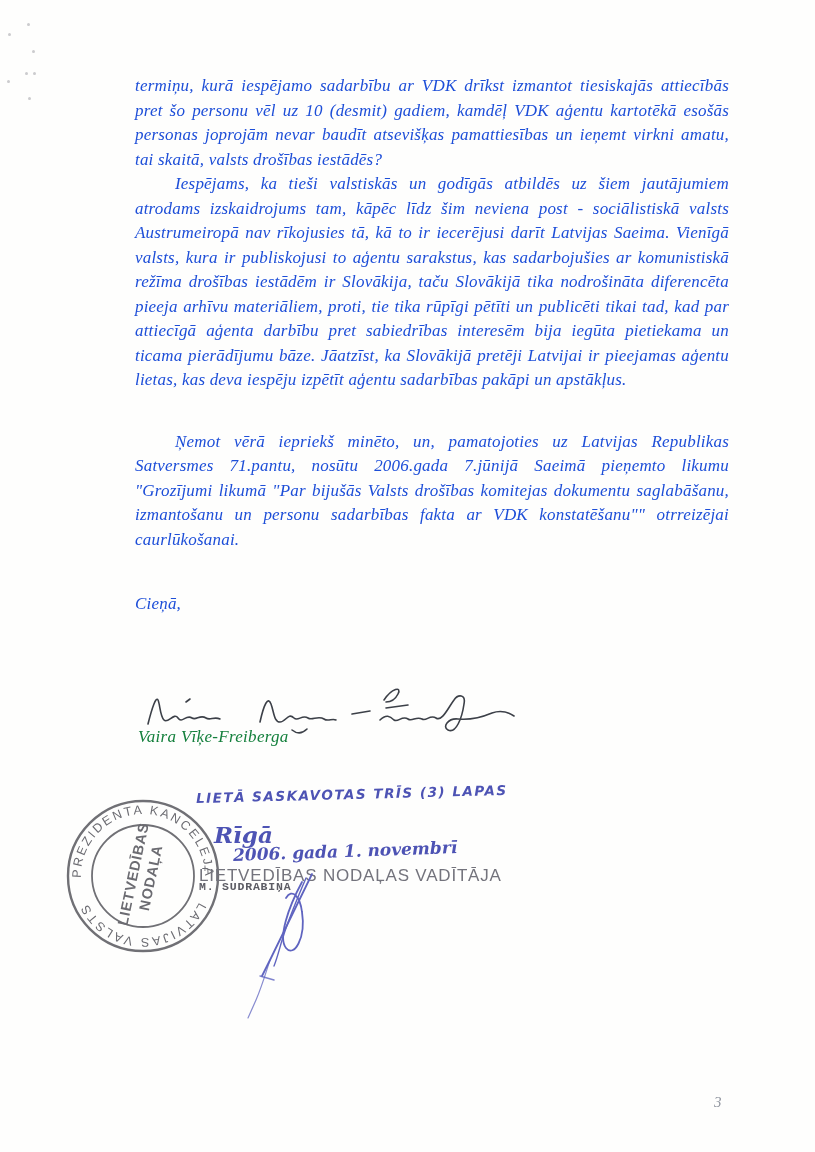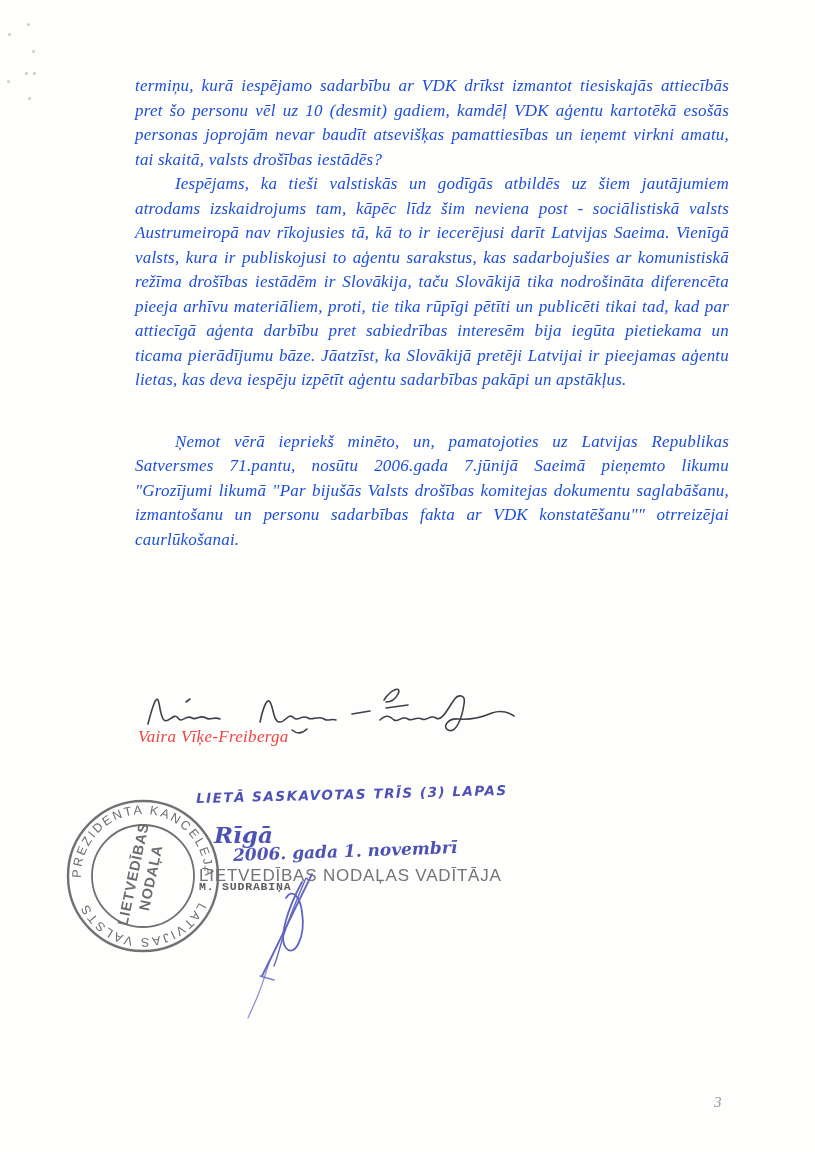--- a/index.html
+++ b/index.html
@@ -22,21 +22,21 @@
     font-style:italic;
     line-height:24.5px;
     letter-spacing:0.2px;
   }
   .body-text p{margin:0;text-align:justify;}
   .para-indent{text-indent:40px;}
   .para-gap{margin-top:37px !important;}
   .closing{margin-top:40px !important;text-align:left !important;}
   .sig-name{
     position:absolute;left:138px;top:727px;
-    color:#ef4444;font-size:17px;font-style:italic;letter-spacing:0.3px;
+    color:#15803d;font-size:17px;font-style:italic;letter-spacing:0.3px;
   }
   .main-signature{position:absolute;left:140px;top:678px;}
   .main-signature path{stroke:#3c4048;stroke-width:1.6;fill:none;stroke-linecap:round;}
 
   
   .hw{ color:#4d53b4; font-style:italic; position:absolute; }
   .hw-note{
     left:196px;top:786px;
     font-family:"DejaVu Sans", sans-serif;
     font-size:13.5px;letter-spacing:1.5px;
@@ -100,20 +100,21 @@
   <div class="speck" style="left:8px;top:33px"></div>
   <div class="speck" style="left:25px;top:72px"></div>
   <div class="speck" style="left:33px;top:72px"></div>
   <div class="speck" style="left:7px;top:80px"></div>
   <div class="speck" style="left:28px;top:97px"></div>
 
   <div class="body-text">
     <p>termiņu, kurā iespējamo sadarbību ar VDK drīkst izmantot tiesiskajās attiecībās pret šo personu vēl uz 10 (desmit) gadiem, kamdēļ VDK aģentu kartotēkā esošās personas joprojām nevar baudīt atsevišķas pamattiesības un ieņemt virkni amatu, tai skaitā, valsts drošības iestādēs?</p>
     <p class="para-indent">Iespējams, ka tieši valstiskās un godīgās atbildēs uz šiem jautājumiem atrodams izskaidrojums tam, kāpēc līdz šim neviena post - sociālistiskā valsts Austrumeiropā nav rīkojusies tā, kā to ir iecerējusi darīt Latvijas Saeima. Vienīgā valsts, kura ir publiskojusi to aģentu sarakstus, kas sadarbojušies ar komunistiskā režīma drošības iestādēm ir Slovākija, taču Slovākijā tika nodrošināta diferencēta pieeja arhīvu materiāliem, proti, tie tika rūpīgi pētīti un publicēti tikai tad, kad par attiecīgā aģenta darbību pret sabiedrības interesēm bija iegūta pietiekama un ticama pierādījumu bāze. Jāatzīst, ka Slovākijā pretēji Latvijai ir pieejamas aģentu lietas, kas deva iespēju izpētīt aģentu sadarbības pakāpi un apstākļus.</p>
     <p class="para-indent para-gap">Ņemot vērā iepriekš minēto, un, pamatojoties uz Latvijas Republikas Satversmes 71.pantu, nosūtu 2006.gada 7.jūnijā Saeimā pieņemto likumu "Grozījumi likumā "Par bijušās Valsts drošības komitejas dokumentu saglabāšanu, izmantošanu un personu sadarbības fakta ar VDK konstatēšanu"" otrreizējai caurlūkošanai.</p>
+    <p class="closing">Cieņā,</p>
   </div>
 
   <svg class="main-signature" width="390" height="62" viewBox="0 0 390 62">
     <path d="M8,46 C12,30 16,18 18,22 C20,26 20,38 24,42 C28,46 34,34 38,40 C42,46 46,36 52,40 C56,43 60,36 66,40 C70,43 74,38 80,41"></path>
     <path d="M46,24 l4,-3"></path>
     <path d="M120,44 C124,26 128,18 131,26 C134,34 134,44 140,44 C146,44 148,34 154,40 C158,44 162,36 168,40 C172,43 178,37 184,41 C188,44 192,40 196,42"></path>
     <path d="M152,52 c5,4 10,4 15,-1"></path>
     <path d="M212,36 l18,-3"></path>
     <path d="M244,22 C252,10 262,8 258,16 C255,22 250,24 246,24 M246,30 l22,-3"></path>
     <path d="M240,42 C246,36 250,38 254,42 C258,45 262,37 268,41 C272,44 276,38 282,41 C286,44 290,36 296,40 C302,44 308,30 314,22 C318,16 326,16 324,26 C322,40 316,56 308,52 C302,49 308,40 318,41 C328,42 340,40 352,35 C360,32 368,34 374,38"></path>

